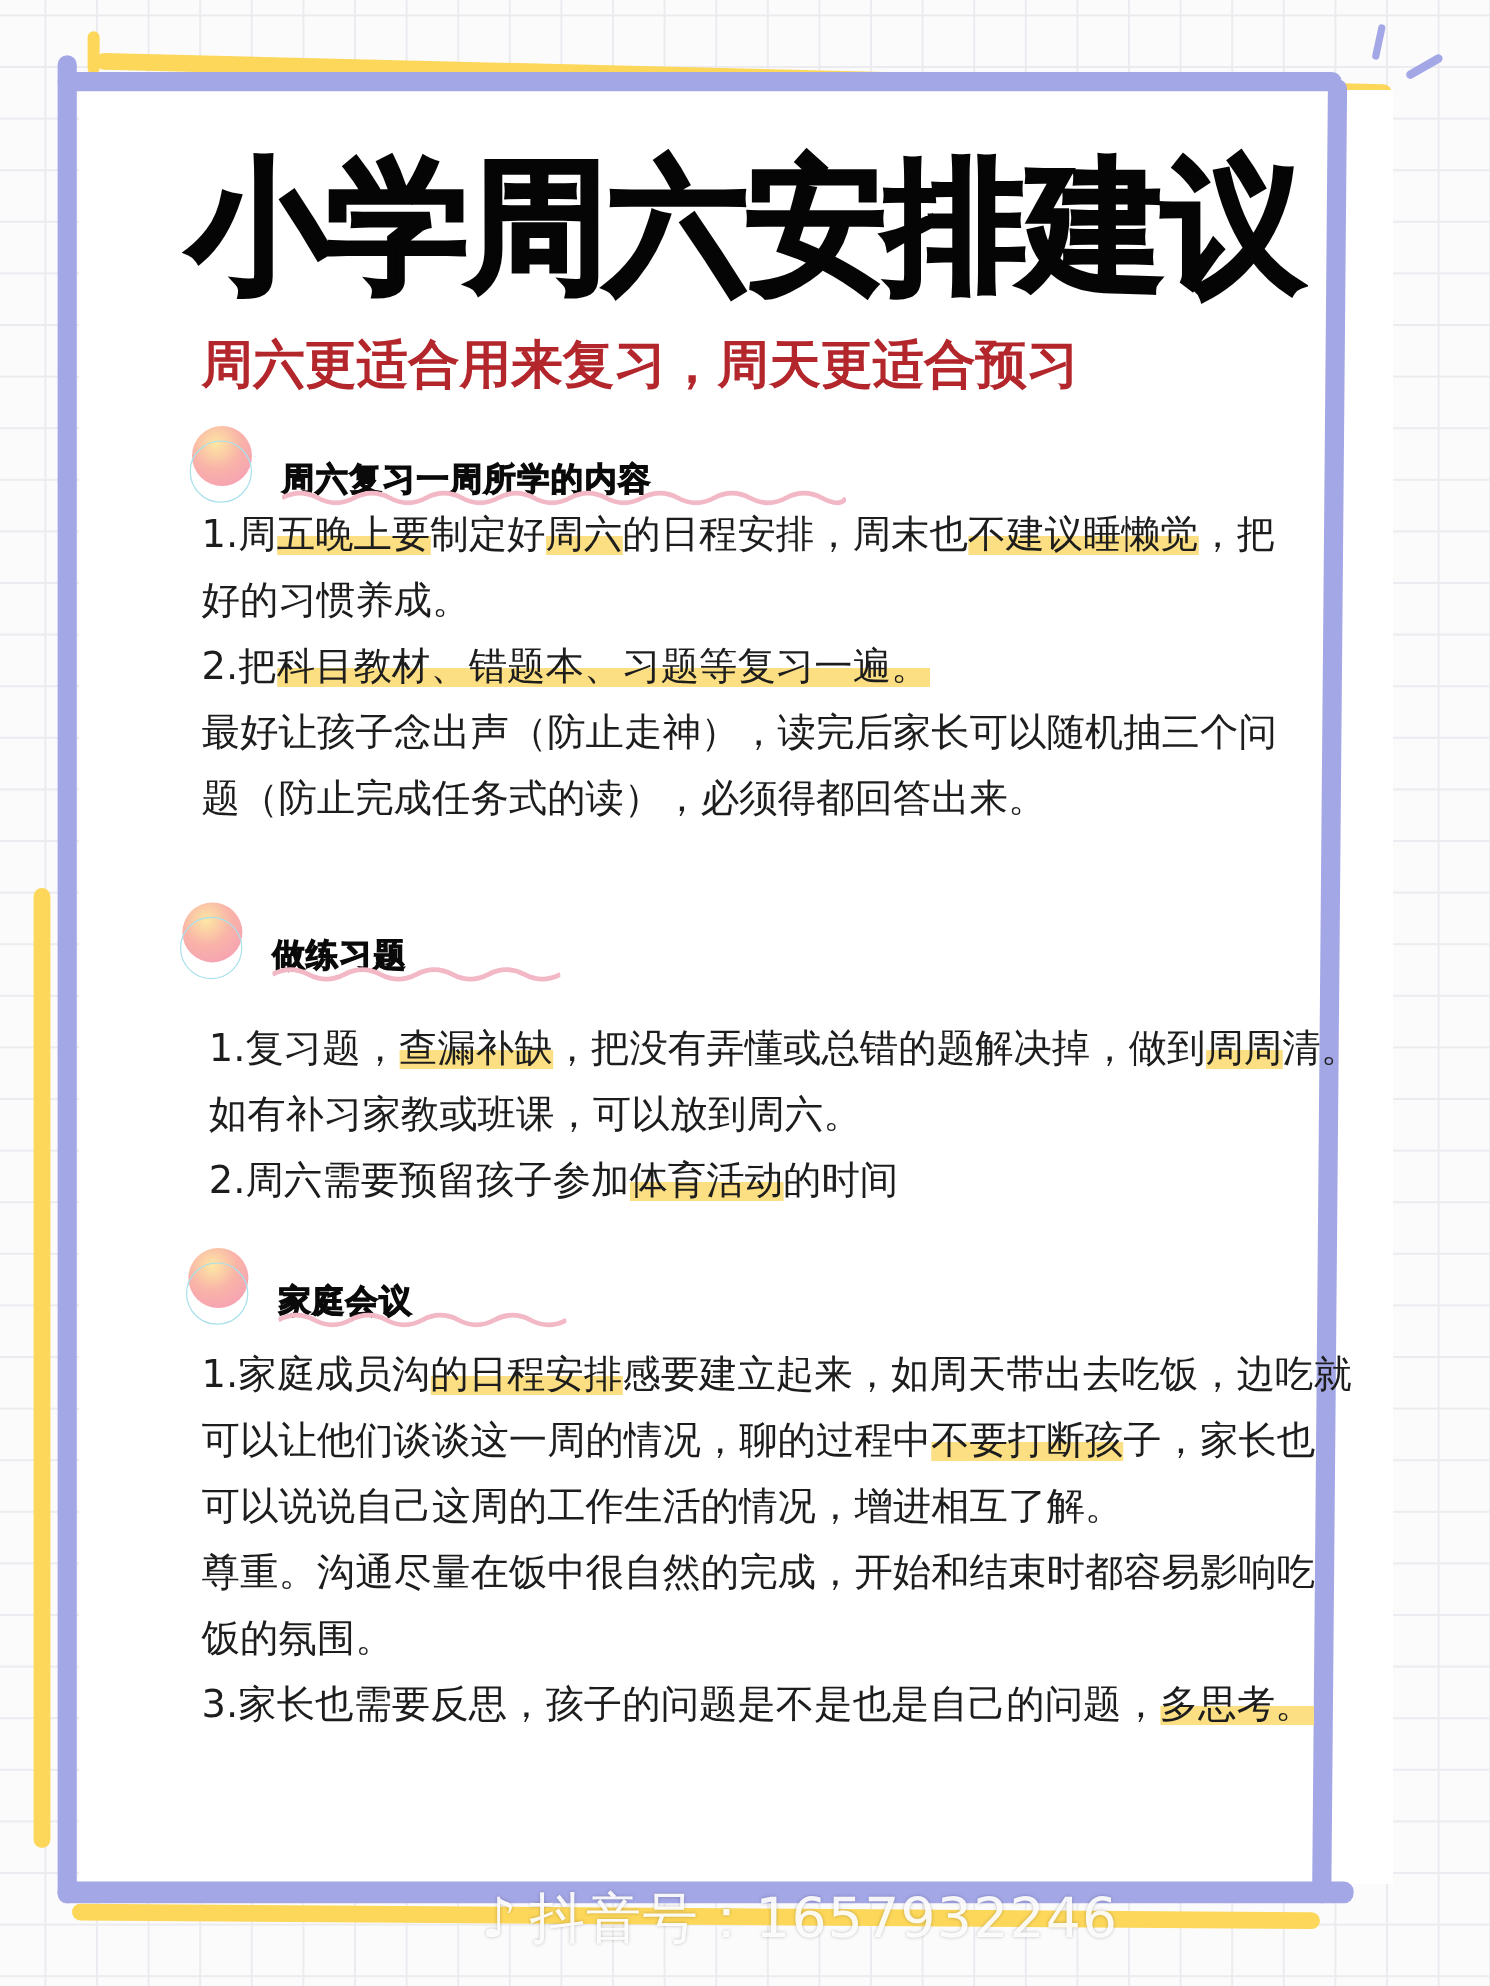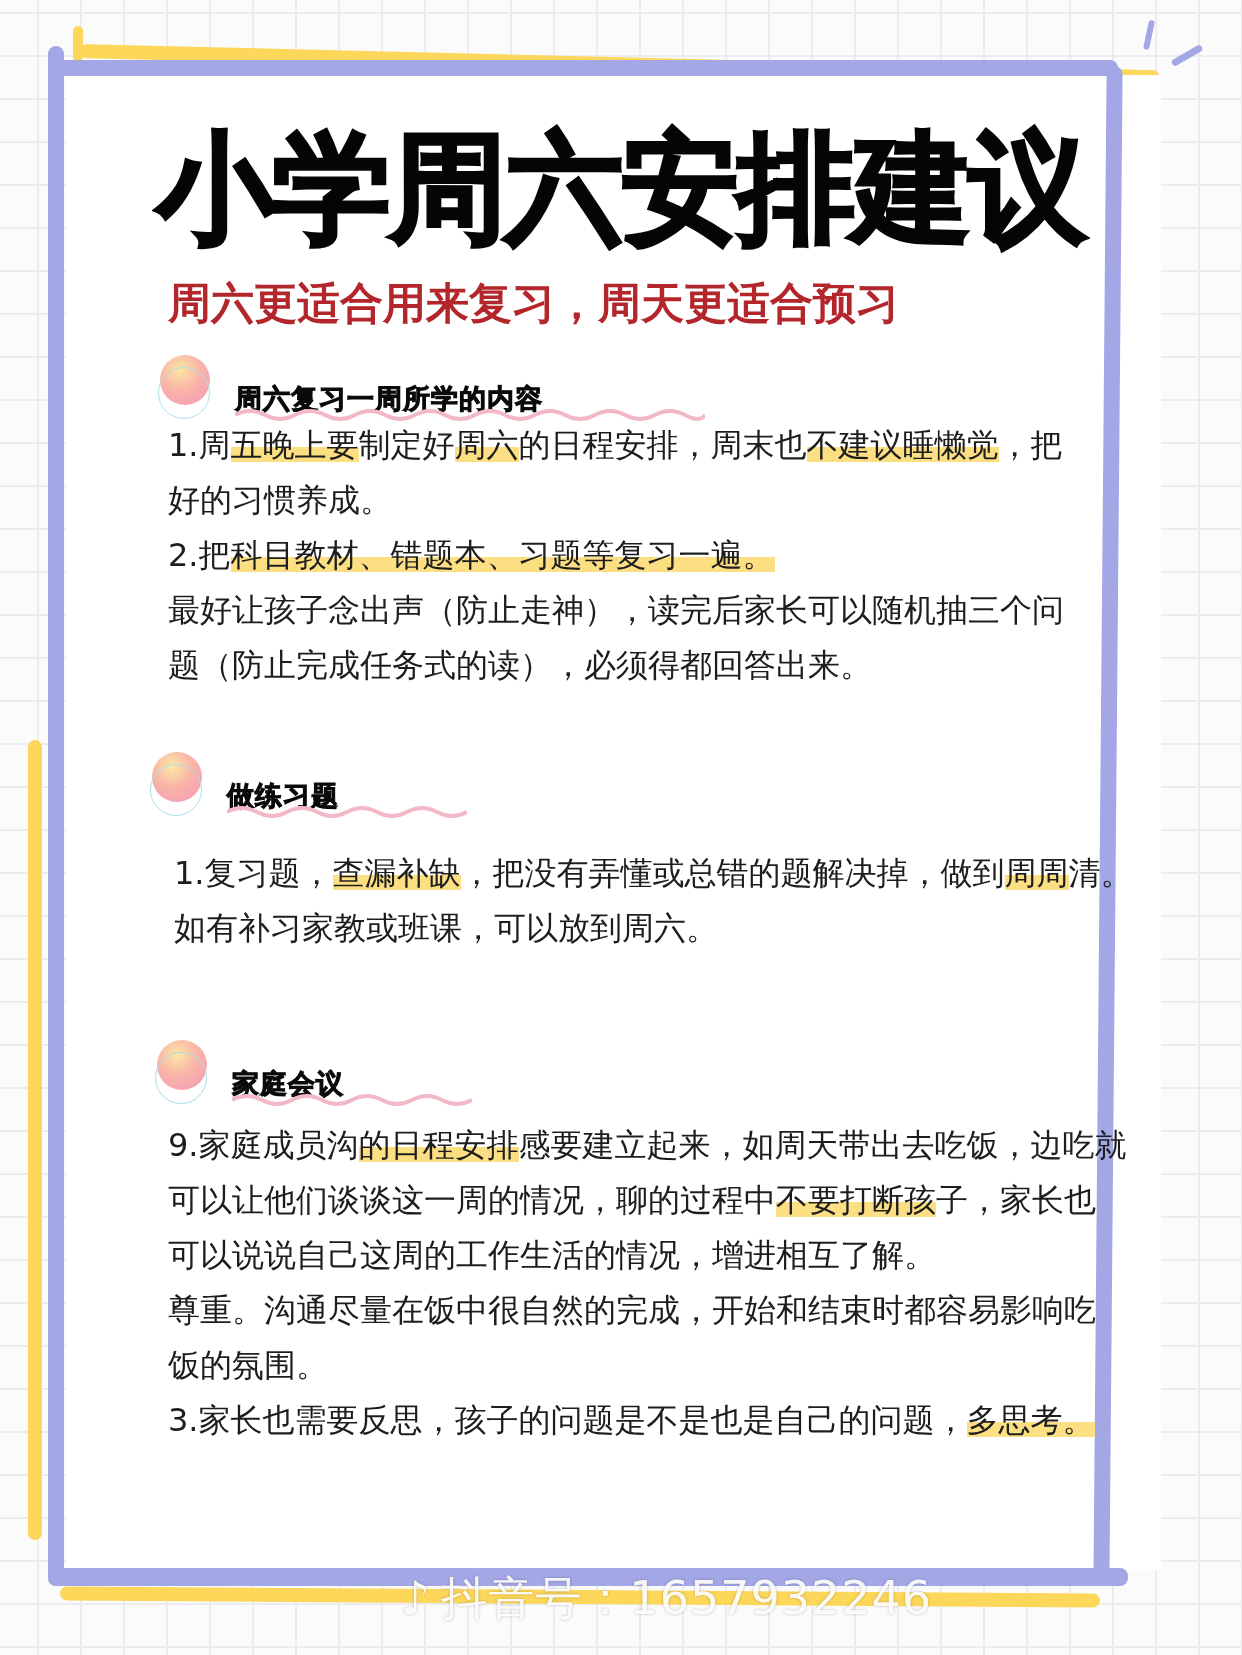--- a/index.html
+++ b/index.html
@@ -108,33 +108,34 @@
   <div class="bubble-ring"></div>
   <div class="head-text" style="left:75px;font-family:Liberation Mono, monospace;">做练习题</div>
   <svg class="wave" style="left:75px; width:240px;" viewBox="0 0 240 16">
       <path d="M0 8 Q 15 0 30 8 T 60 8 T 90 8 T 120 8 T 150 8 T 180 8 T 210 8 T 240 8" fill="none" stroke="#f2b8c6" stroke-width="4"></path>
     </svg>
 </div>
 
 <div id="sec1" class="body-text" style="top:846px; left:174px;">
     <div><span>1.复习题，</span><span class="hl">查漏补缺</span><span>，把没有弄懂或总错的题解决掉，做到</span><span class="hl">周周</span><span>清。</span></div>
     <div><span>如有补习家教或班课，可以放到周六。</span></div>
+    <div><span>2.周六需要预留孩子参加</span><span class="hl">体育活动</span><span>的时间</span></div>
   </div>
 
 <div class="section-head" style="left:157px; top:1040px; width:320px;">
   <div class="bubble"></div>
   <div class="bubble-ring"></div>
   <div class="head-text" style="left:75px;">家庭会议</div>
   <svg class="wave" style="left:75px; width:240px;" viewBox="0 0 240 16">
       <path d="M0 8 Q 15 0 30 8 T 60 8 T 90 8 T 120 8 T 150 8 T 180 8 T 210 8 T 240 8" fill="none" stroke="#f2b8c6" stroke-width="4"></path>
     </svg>
 </div>
 
 <div id="sec2" class="body-text" style="top:1118px;">
-    <div><span>9.家庭成员沟</span><span class="hl">的日程安排</span><span>感要建立起来，如周天带出去吃饭，边吃就</span></div>
+    <div><span>1.家庭成员沟</span><span class="hl">的日程安排</span><span>感要建立起来，如周天带出去吃饭，边吃就</span></div>
     <div><span>可以让他们谈谈这一周的情况，聊的过程中</span><span class="hl">不要打断孩</span><span>子，家长也</span></div>
     <div><span>可以说说自己这周的工作生活的情况，增进相互了解。</span></div>
     <div><span>尊重。沟通尽量在饭中很自然的完成，开始和结束时都容易影响吃</span></div>
     <div><span>饭的氛围。</span></div>
     <div><span>3.家长也需要反思，孩子的问题是不是也是自己的问题，</span><span class="hl">多思考。</span></div>
   </div>
 
 <div class="watermark">
   <span class="wm-icon">♪</span><span>抖音号：1657932246</span>
 </div>

